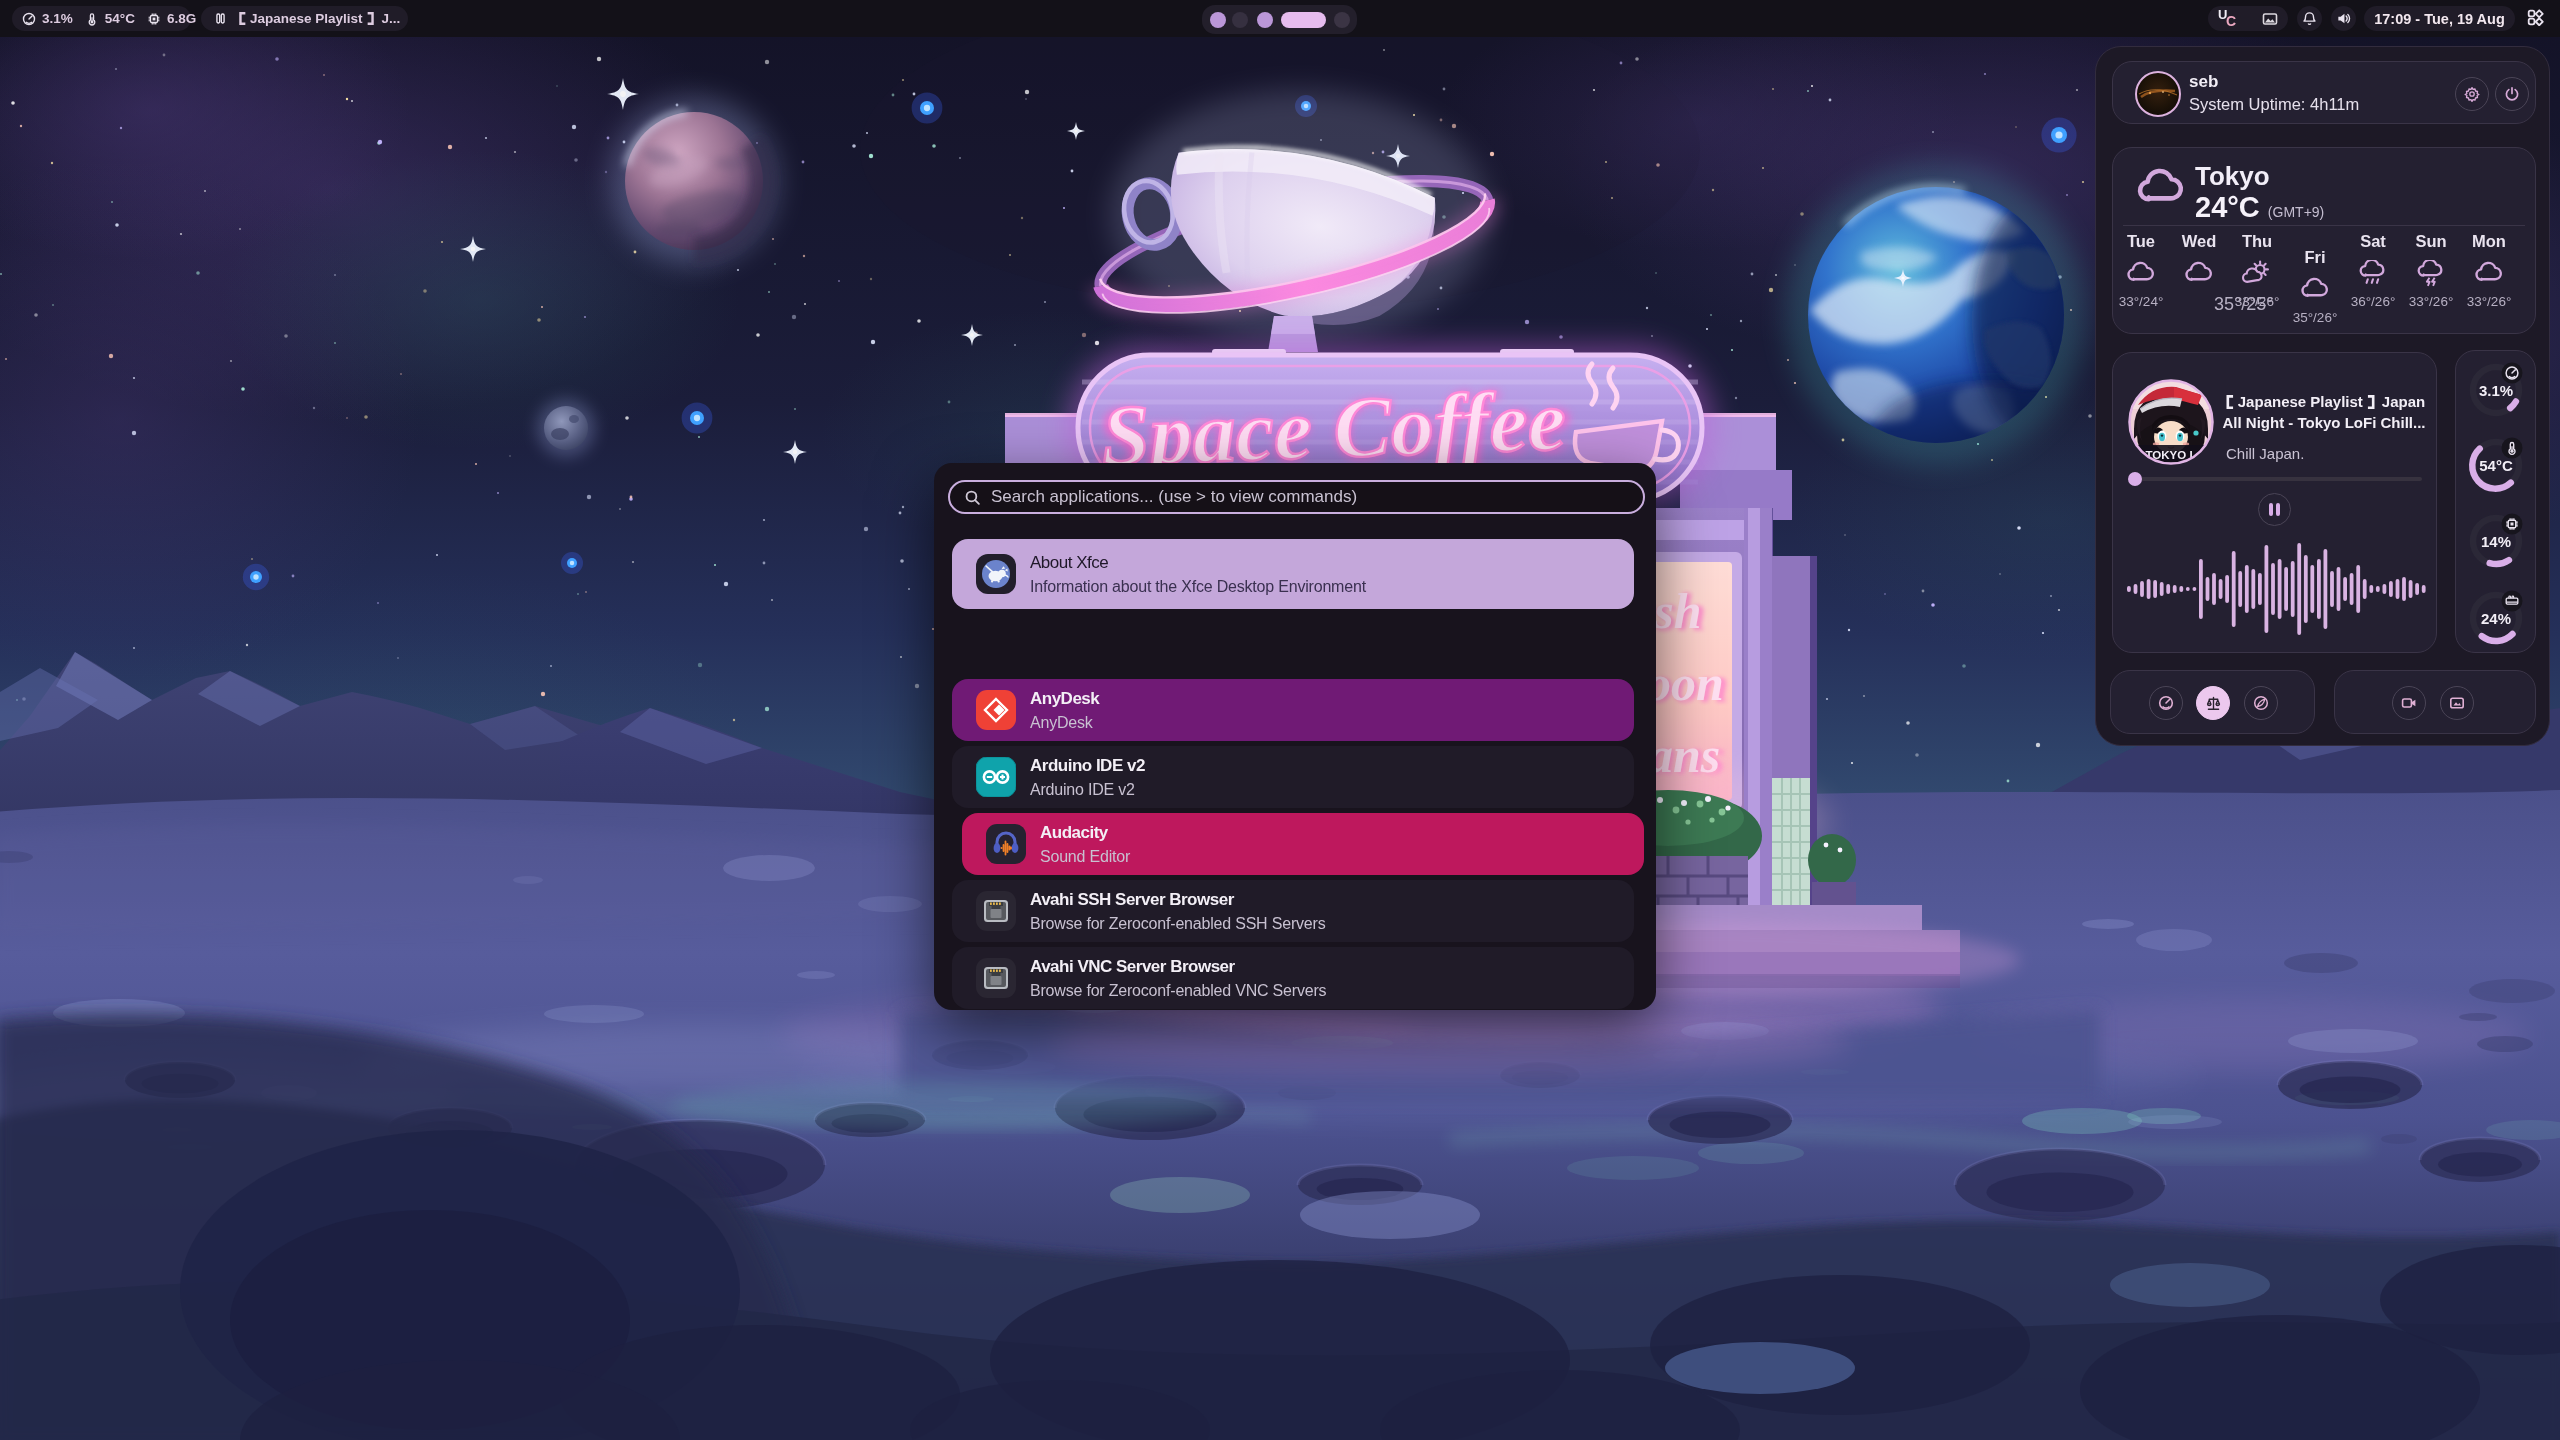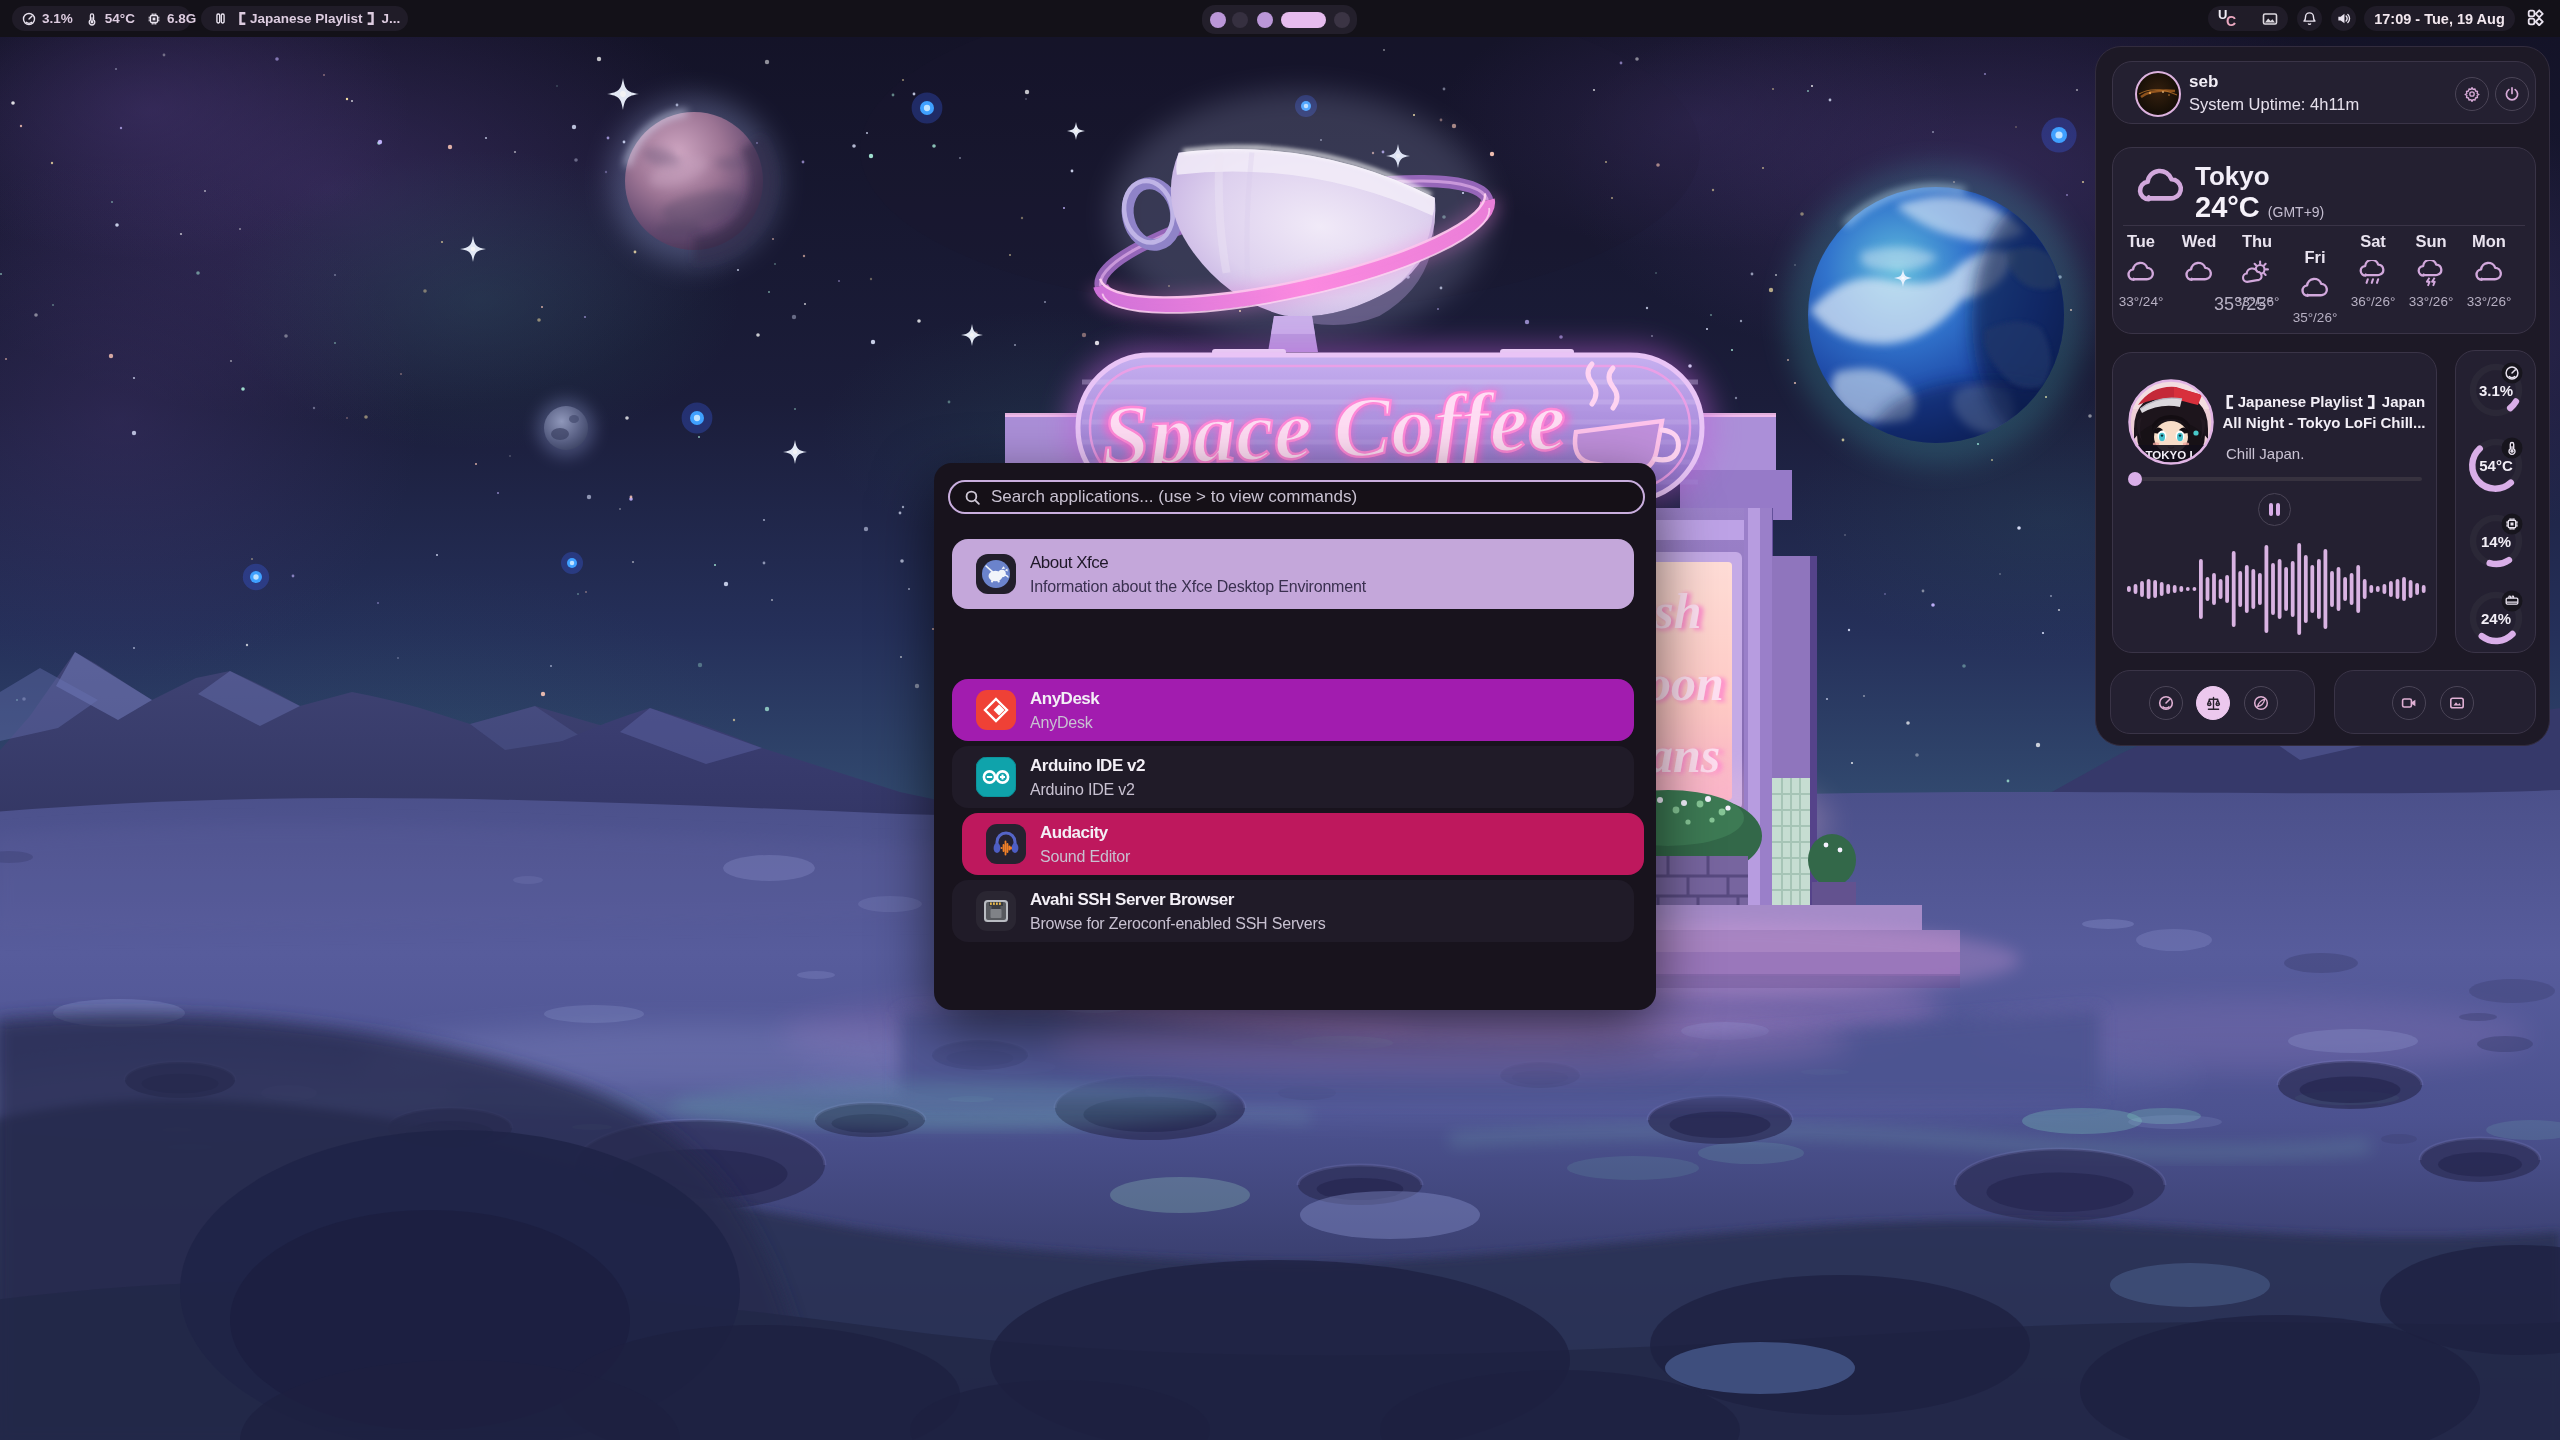--- a/index.html
+++ b/index.html
@@ -977,21 +977,21 @@
 <path d="M25.5 15.2 l1.8 -3 2 2.2 z"></path>
             <path d="M28.8 16.2 l2.6 -1.6 .4 2.8 z"></path>
 <rect x="15" y="26" width="2.2" height="2.6" rx="1"></rect>
             <rect x="21.5" y="26" width="2.2" height="2.6" rx="1"></rect>
 <path d="M29 21 q 2.4 .6 3 2" stroke="#f2f4fa" stroke-width="1.4" fill="none" stroke-linecap="round"></path>
 </g>
         </svg></div>
 <div style="position:absolute;left:78px;top:14px;font-size:17px;font-weight:normal;letter-spacing:-0.5px;color:#1f1829;">About Xfce</div>
 <div style="position:absolute;left:78px;top:39px;font-size:16px;letter-spacing:-0.2px;color:#3a3050;">Information about the Xfce Desktop Environment</div>
 </div>
-    <div style="position:absolute;left:18px;top:216px;width:682px;height:62px;border-radius:16px;background:#a21caf;">
+    <div style="position:absolute;left:18px;top:216px;width:682px;height:62px;border-radius:16px;background:#701a75;">
 <div style="position:absolute;left:24px;top:11px;width:40px;height:40px;"><svg width="40" height="40" viewBox="0 0 40 40">
           <rect width="40" height="40" rx="11" fill="#ef4136"></rect>
 <path d="M20 9 L31 20 L20 31 L9 20 Z" fill="none" stroke="#ffffff" stroke-width="2.4"></path>
 <path d="M23 14.5 L28.5 20 L23 25.5 L17.5 20 Z" fill="#ffffff"></path>
         </svg></div>
 <div style="position:absolute;left:78px;top:10px;font-size:17px;font-weight:bold;letter-spacing:-0.5px;color:#f3eff6;">AnyDesk</div>
 <div style="position:absolute;left:78px;top:35px;font-size:16px;letter-spacing:-0.2px;color:#c8c1d1;">AnyDesk</div>
 </div>
     <div style="position:absolute;left:18px;top:283px;width:682px;height:62px;border-radius:16px;background:#201b28;">
 <div style="position:absolute;left:24px;top:11px;width:40px;height:40px;"><svg width="40" height="40" viewBox="0 0 40 40">
@@ -1029,20 +1029,37 @@
 <g fill="#e8b84c">
             <rect x="14" y="11.5" width="1.8" height="2.4"></rect>
             <rect x="17" y="11.5" width="1.8" height="2.4"></rect>
             <rect x="20" y="11.5" width="1.8" height="2.4"></rect>
             <rect x="23" y="11.5" width="1.8" height="2.4"></rect>
           </g>
 <rect x="14.5" y="18" width="11" height="9" rx="1" fill="#808287"></rect>
         </svg></div>
 <div style="position:absolute;left:78px;top:10px;font-size:17px;font-weight:bold;letter-spacing:-0.5px;color:#f3eff6;">Avahi SSH Server Browser</div>
 <div style="position:absolute;left:78px;top:35px;font-size:16px;letter-spacing:-0.2px;color:#c8c1d1;">Browse for Zeroconf-enabled SSH Servers</div>
+</div>
+    <div style="position:absolute;left:18px;top:484px;width:682px;height:62px;border-radius:16px;background:#201b28;">
+<div style="position:absolute;left:24px;top:11px;width:40px;height:40px;"><svg width="40" height="40" viewBox="0 0 40 40">
+          <rect width="40" height="40" rx="11" fill="#2a2632"></rect>
+<rect x="8" y="9" width="24" height="22" rx="3.5" fill="#b9bcc2"></rect>
+          <rect x="10" y="11" width="20" height="18" rx="2" fill="#57595e"></rect>
+<path d="M13 11 v4 h2.6 v3 h8.8 v-3 H27 v-4 z" fill="#3a3c40"></path>
+<g fill="#e8b84c">
+            <rect x="14" y="11.5" width="1.8" height="2.4"></rect>
+            <rect x="17" y="11.5" width="1.8" height="2.4"></rect>
+            <rect x="20" y="11.5" width="1.8" height="2.4"></rect>
+            <rect x="23" y="11.5" width="1.8" height="2.4"></rect>
+          </g>
+<rect x="14.5" y="18" width="11" height="9" rx="1" fill="#808287"></rect>
+        </svg></div>
+<div style="position:absolute;left:78px;top:10px;font-size:17px;font-weight:bold;letter-spacing:-0.5px;color:#f3eff6;">Avahi VNC Server Browser</div>
+<div style="position:absolute;left:78px;top:35px;font-size:16px;letter-spacing:-0.2px;color:#c8c1d1;">Browse for Zeroconf-enabled VNC Servers</div>
 </div>
 </div>
 
 <div id="panel">
 
  <div class="card" style="left:16px; top:14px; width:424px; height:63px;">
    <div class="abs" style="left:22px; top:8.5px;"><svg width="46" height="46" viewBox="0 0 46 46">
 <defs>
             <radialGradient id="avg" cx="0.5" cy="0.45" r="0.65">
               <stop offset="0" stop-color="#35200f"></stop>

